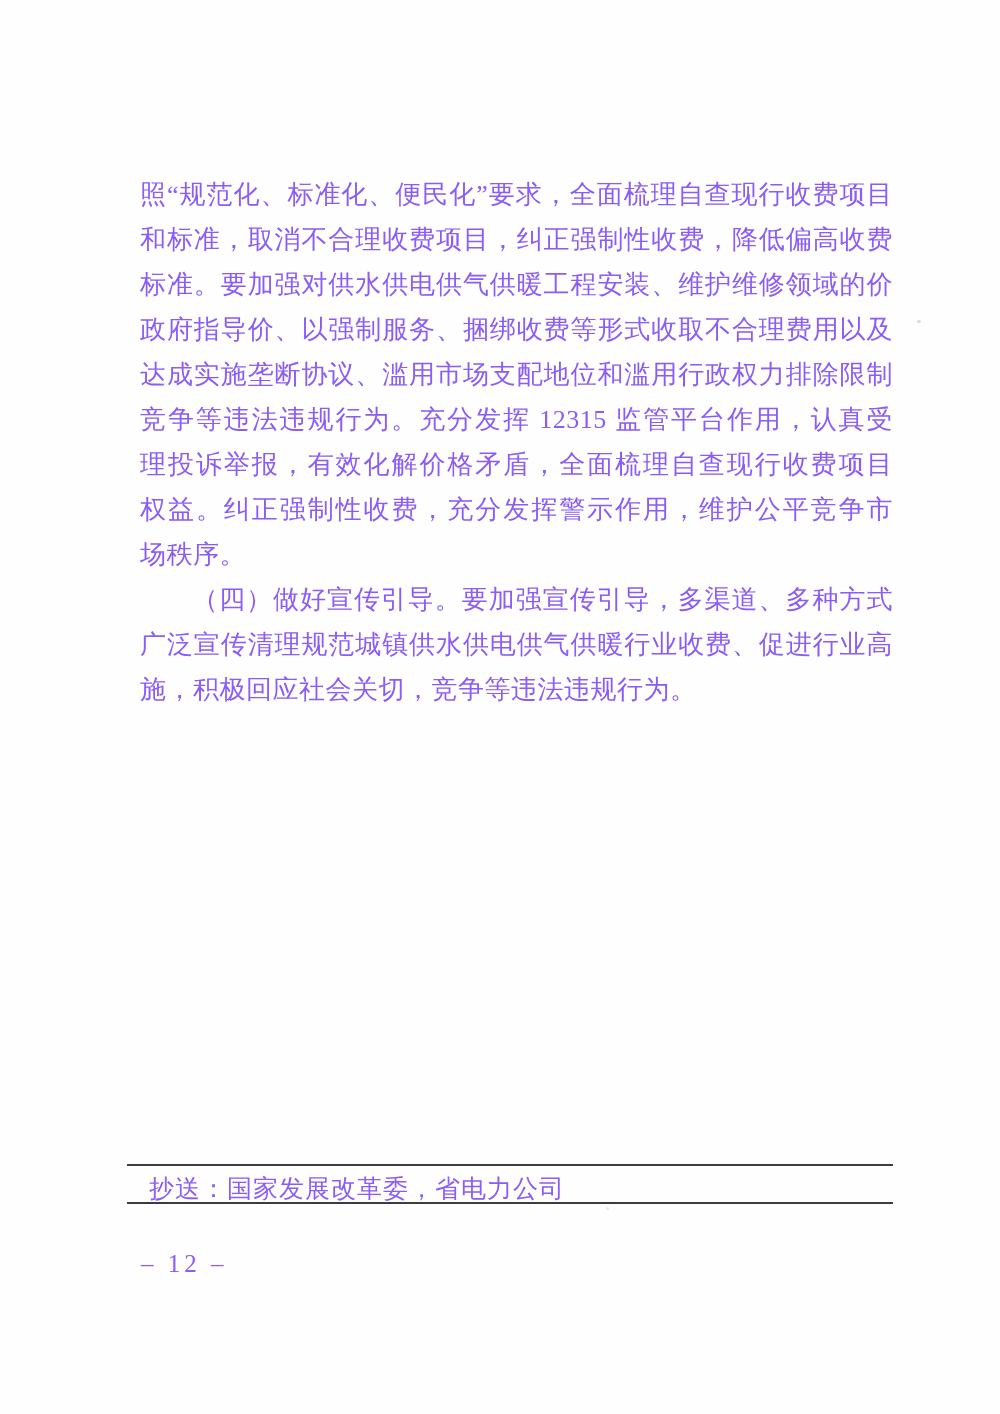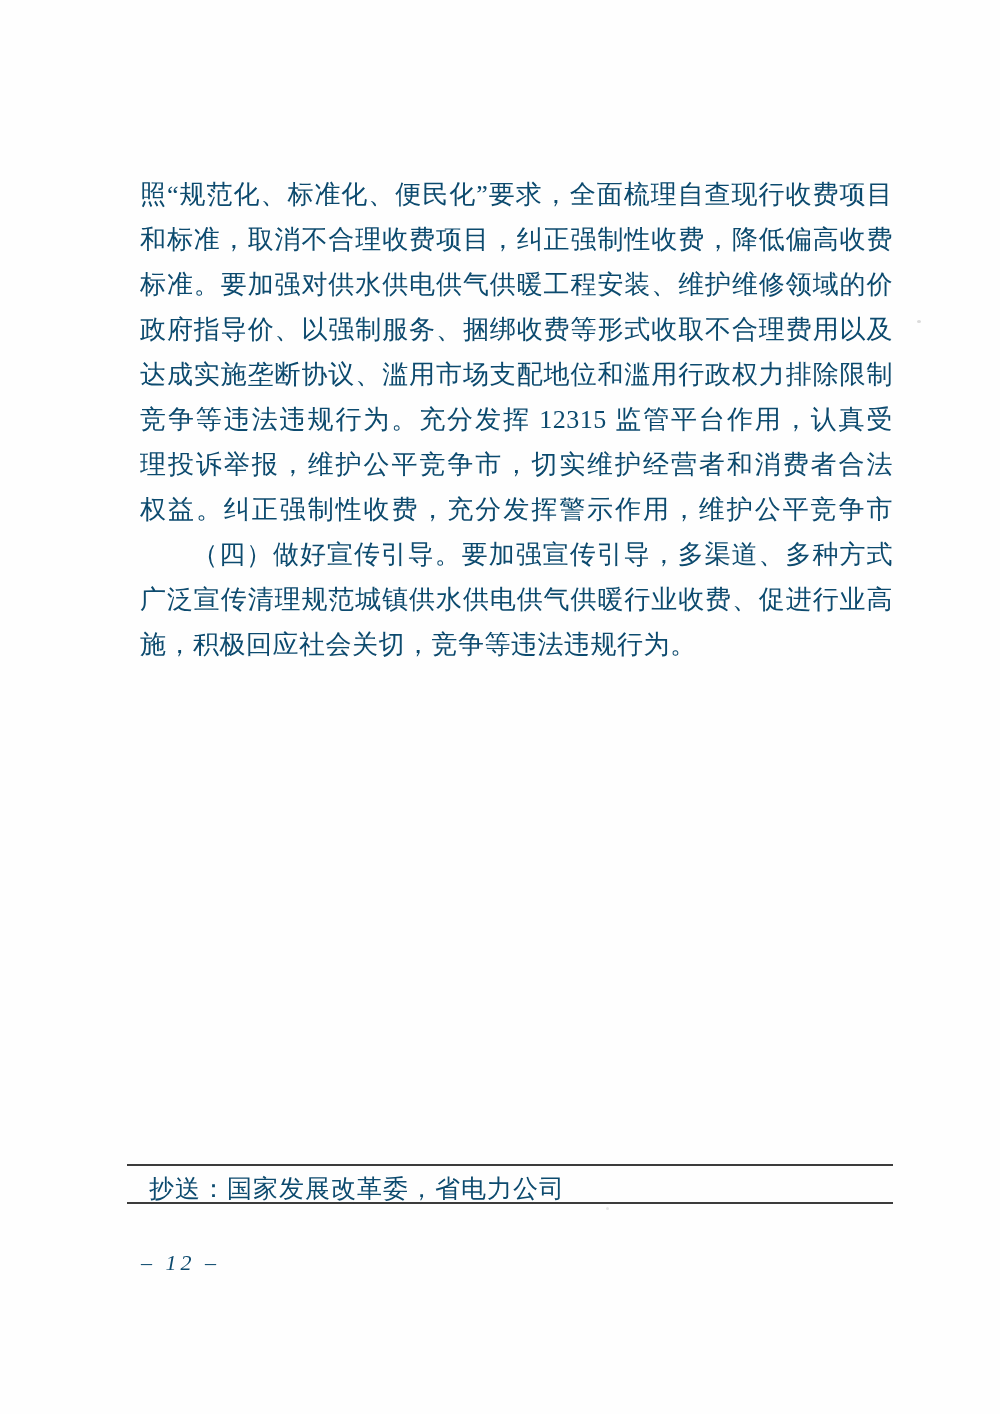--- a/index.html
+++ b/index.html
@@ -7,21 +7,21 @@
     margin: 0;
     padding: 0;
     background: #ffffff;
   }
   .page {
     position: relative;
     width: 1000px;
     height: 1414px;
     background: #fefefe;
     font-family: "Liberation Serif", "DejaVu Serif", serif;
-    color: #0c4a6e;
+    color: #8b5cf6;
     overflow: hidden;
   }
   .doc-body {
     position: absolute;
     left: 140px;
     top: 172px;
     width: 753px;
   }
   .line {
     height: 45px;
@@ -53,23 +53,22 @@
     align-items: center;
     justify-content: space-between;
     font-size: 25px;
     padding: 8px 8px 0 22px;
     letter-spacing: 1px;
   }
   .page-number {
     position: absolute;
     left: 141px;
     top: 1250px;
-    font-size: 22px;
+    font-size: 25px;
     letter-spacing: 4px;
-    font-style: italic;
   }
   .speck {
     position: absolute;
     background: #bdbdbd;
     border-radius: 50%;
     opacity: 0.55;
   }
   .speck.s1 { left: 917px; top: 320px; width: 4px; height: 3px; }
   .speck.s2 { left: 606px; top: 1207px; width: 3px; height: 3px; opacity: 0.35; }
 </style>
@@ -80,22 +79,23 @@
 
   <div class="doc-body">
 
     <div>
       <div class="line">照“规范化、标准化、便民化”要求，全面梳理自查现行收费项目</div>
       <div class="line">和标准，取消不合理收费项目，纠正强制性收费，降低偏高收费</div>
       <div class="line">标准。要加强对供水供电供气供暖工程安装、维护维修领域的价</div>
       <div class="line">政府指导价、以强制服务、捆绑收费等形式收取不合理费用以及</div>
       <div class="line">达成实施垄断协议、滥用市场支配地位和滥用行政权力排除限制</div>
       <div class="line">竞争等违法违规行为。充分发挥 12315 监管平台作用，认真受</div>
-      <div class="line">理投诉举报，维护公平竞争市，切实维护经营者和消费者合法</div>
+      <div class="line">理投诉举报，有效化解价格矛盾，全面梳理自查现行收费项目</div>
       <div class="line">权益。纠正强制性收费，充分发挥警示作用，维护公平竞争市</div>
+      <div class="line short">场秩序。</div>
     </div>
 
     <div>
       <div class="line indent">（四）做好宣传引导。要加强宣传引导，多渠道、多种方式</div>
       <div class="line">广泛宣传清理规范城镇供水供电供气供暖行业收费、促进行业高</div>
       <div class="line short">施，积极回应社会关切，竞争等违法违规行为。</div>
     </div>
 
   </div>
 

